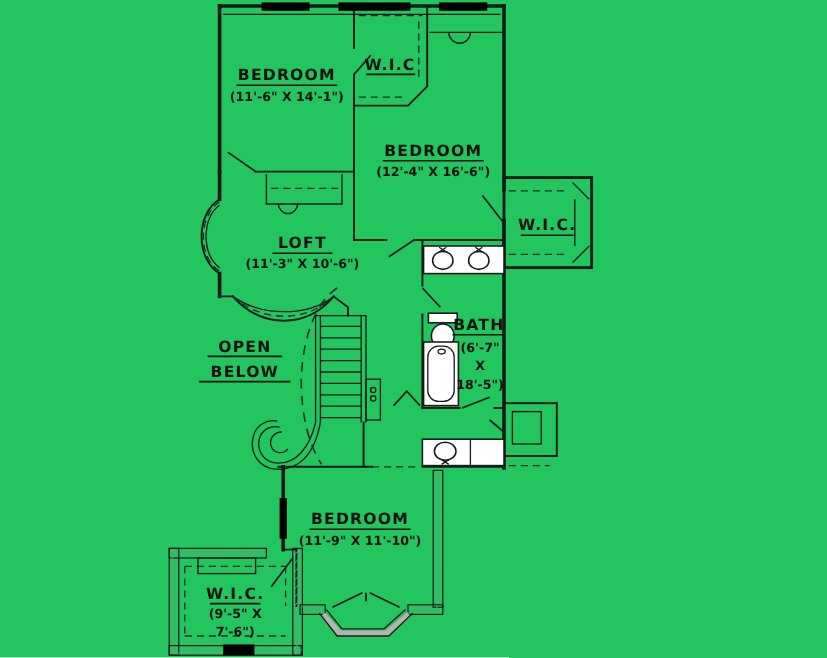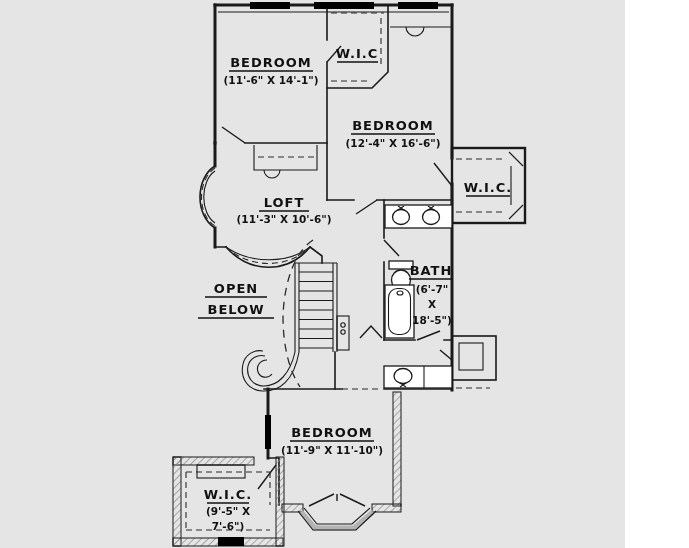--- a/index.html
+++ b/index.html
@@ -1,16 +1,16 @@
 <!DOCTYPE html>
 <html><head>
 <meta charset="utf-8">
 <style>
   html,body{margin:0;padding:0;background:#ffffff;}
-  .canvas{position:relative;width:593px;height:548px;background:#e5e5e5;overflow:hidden;padding-left:32px;}
+  .canvas{position:relative;width:689px;height:548px;background:#22c55e;overflow:hidden;}
   svg{display:block;}
   .wall-ext{stroke:#1a1a1a;stroke-width:3;fill:none;stroke-linecap:square;}
   .wall-int{stroke:#1a1a1a;stroke-width:1.6;fill:none;stroke-linecap:square;}
   .thin{stroke:#1a1a1a;stroke-width:1.1;fill:none;}
   .fixture{stroke:#1a1a1a;stroke-width:1.3;fill:#ffffff;}
   .dash{stroke:#2a2a2a;stroke-width:1.1;fill:none;stroke-dasharray:6,4;}
   .dashrail{stroke:#2a2a2a;stroke-width:1.3;fill:none;stroke-dasharray:8,6;}
   .leaf{stroke:#1a1a1a;stroke-width:1.4;fill:none;}
   .blackbar{fill:#000000;stroke:none;}
   .hatchwall{fill:url(#hatch);stroke:#1a1a1a;stroke-width:1;}

